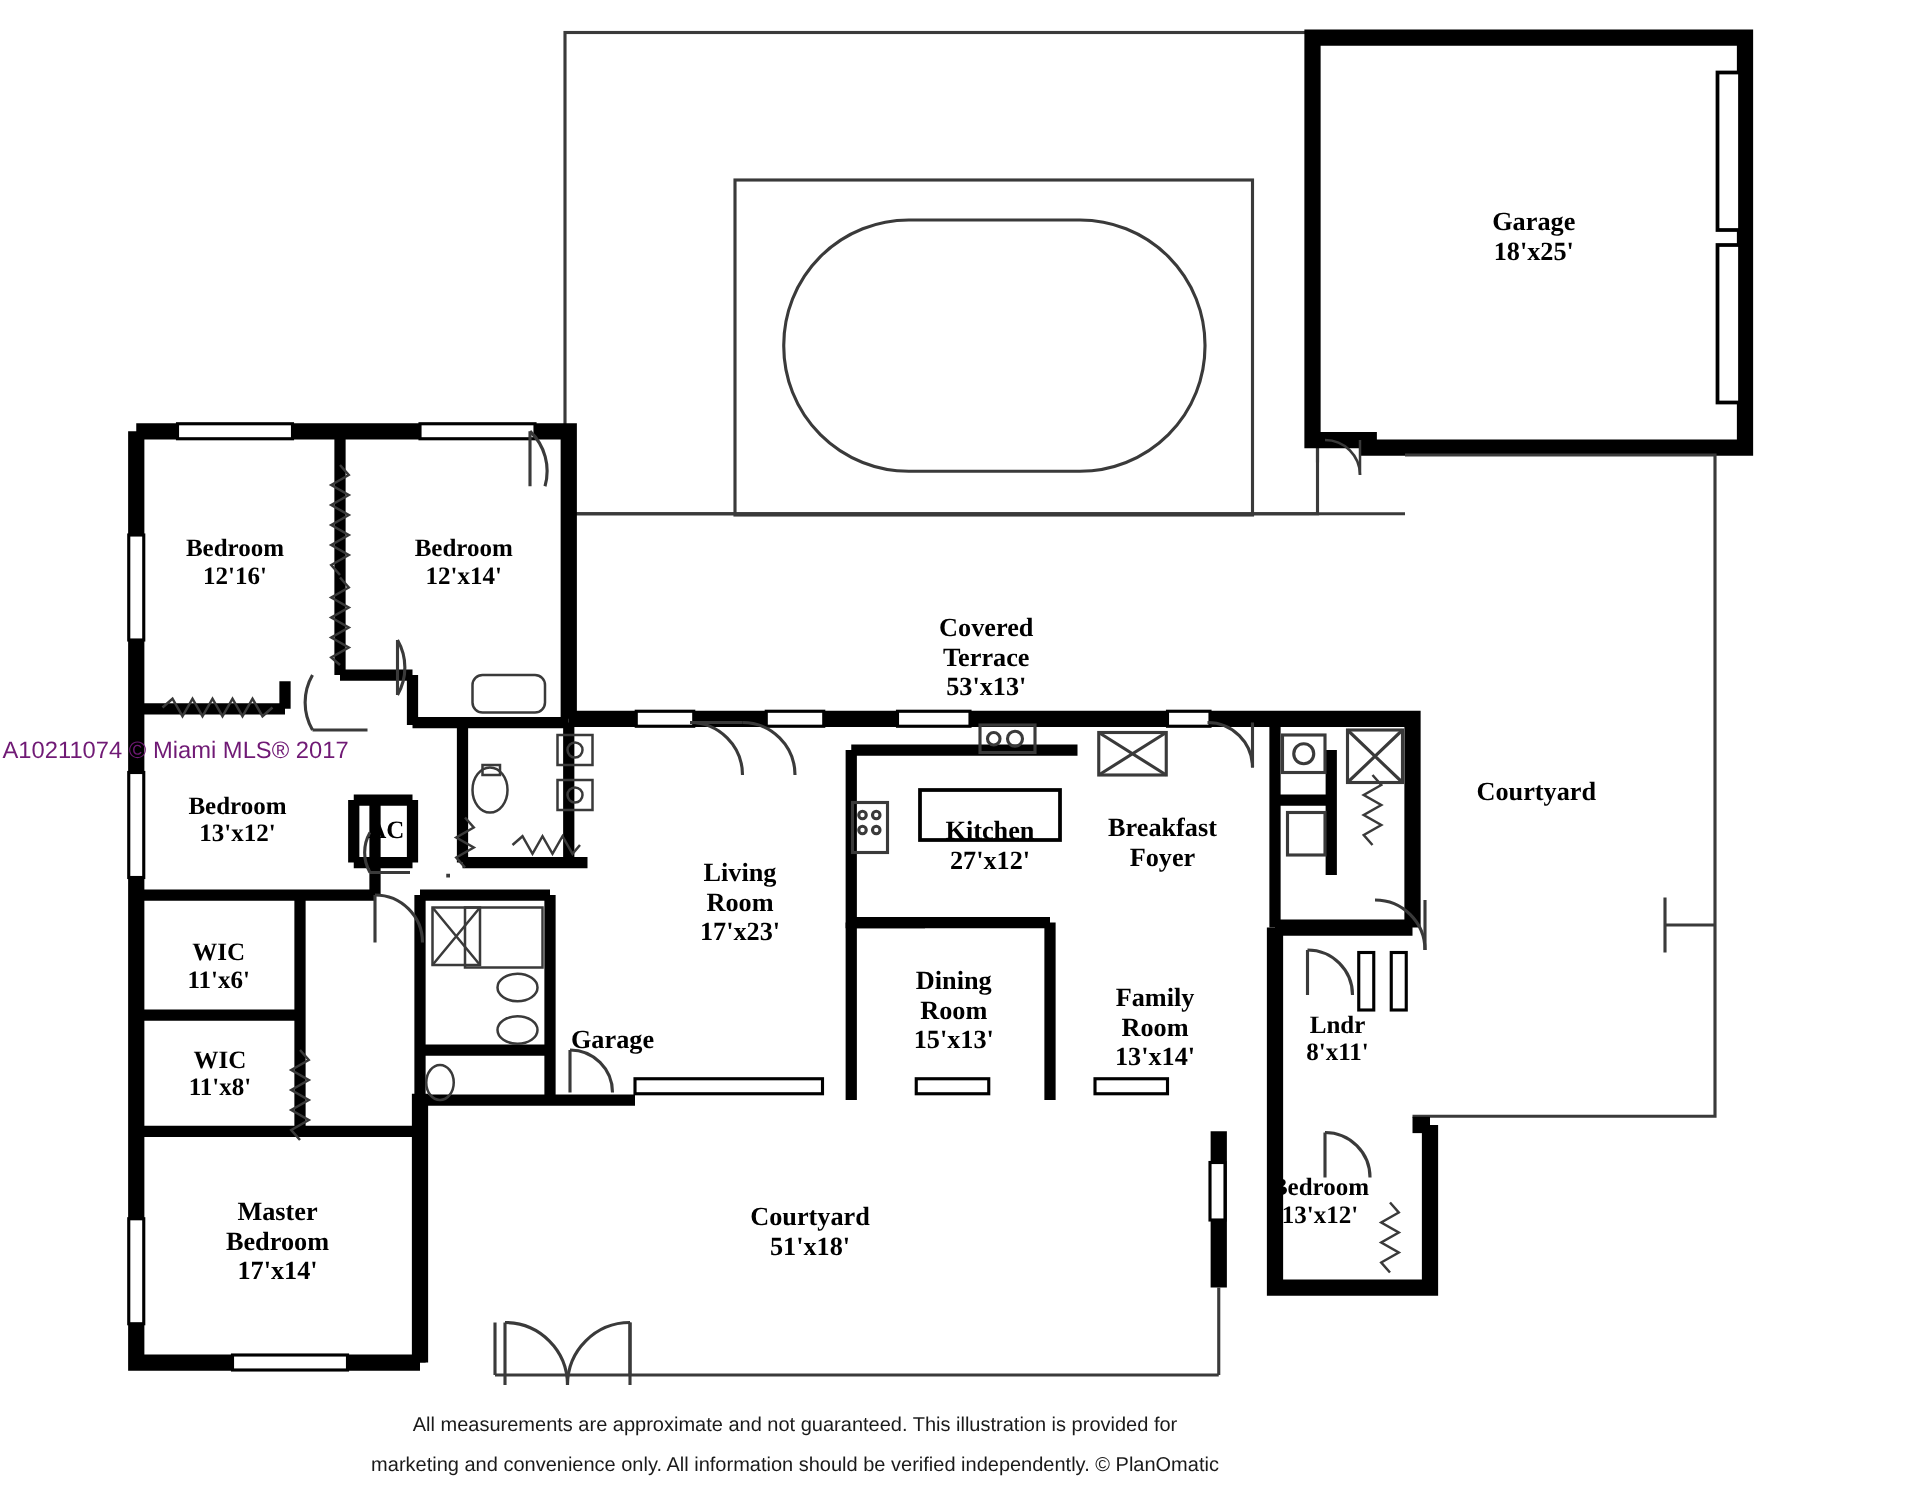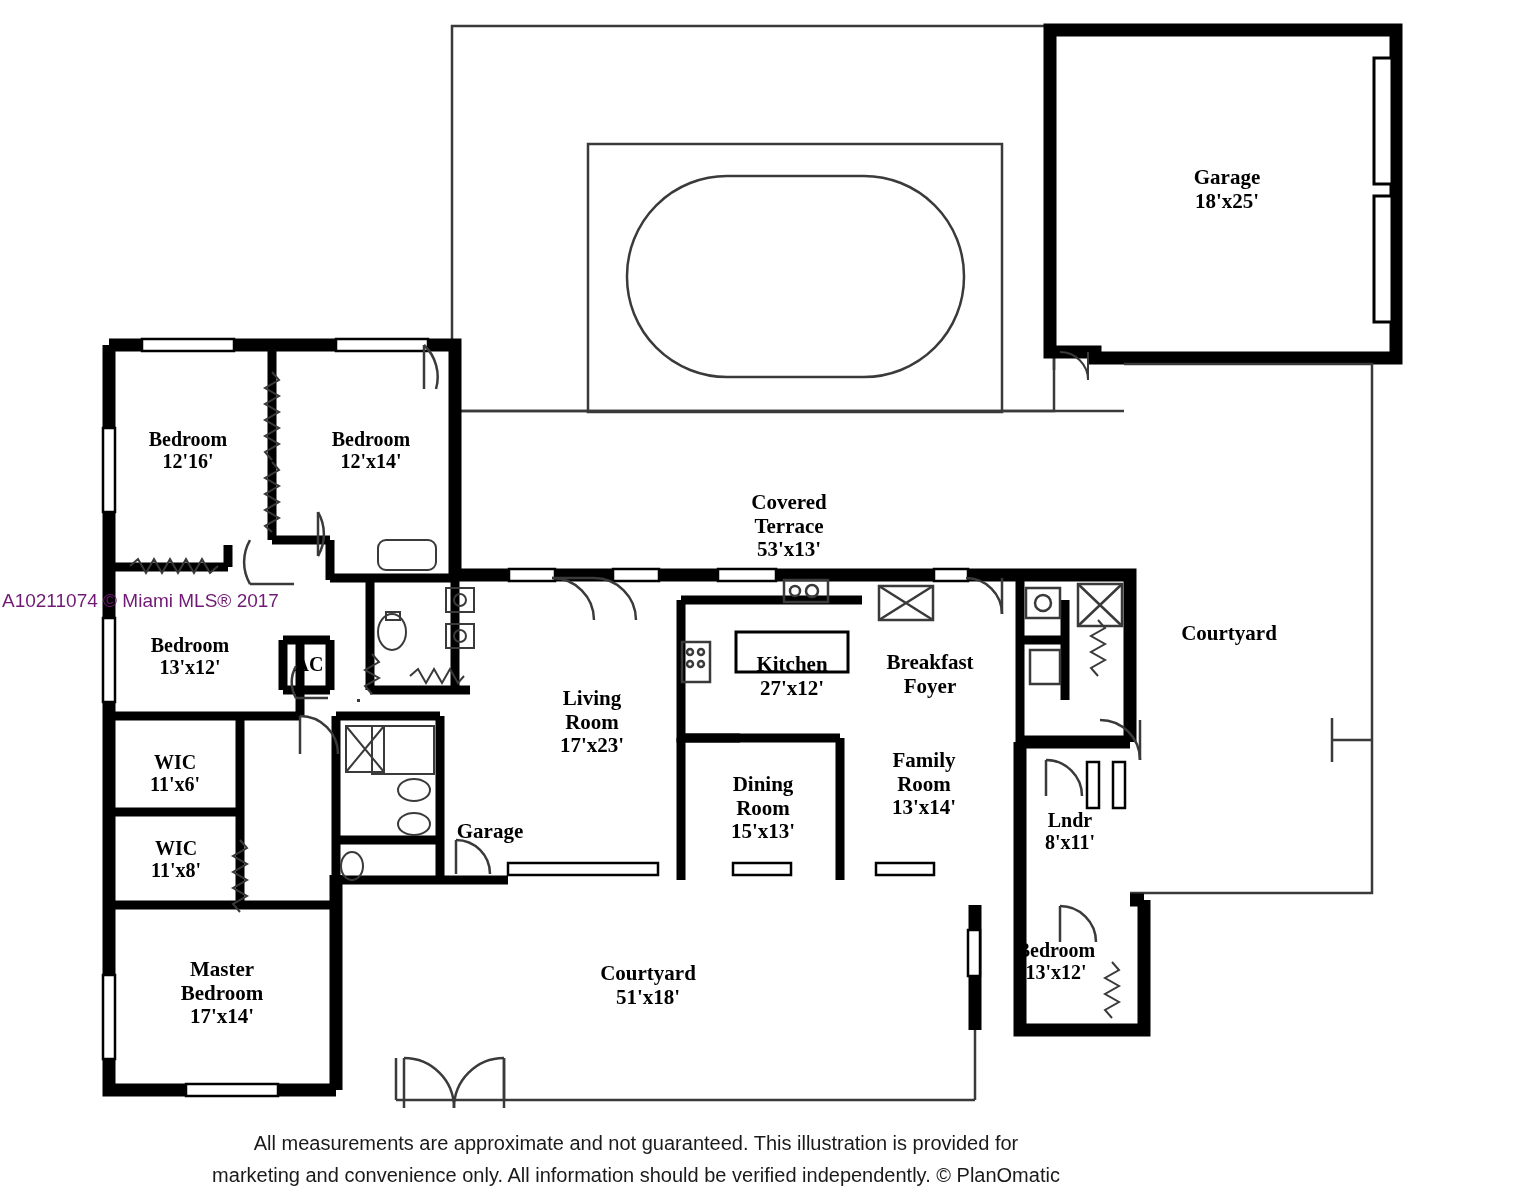--- a/index.html
+++ b/index.html
@@ -39,21 +39,21 @@
     font-size: 19px;
     color: #701a75;
     white-space: nowrap;
   }
   .disclaimer {
     position: absolute;
     left: 0;
     width: 1272px;
     text-align: center;
     font-family: "Liberation Sans", sans-serif;
-    font-size: 20px;
+    font-size: 16px;
     color: #1a1a1a;
     line-height: 1.32;
   }
 </style>
 </head>
 <body>
 
 <svg id="plan" viewBox="0 0 1524 1200" xmlns="http://www.w3.org/2000/svg">
 
   <g fill="none" stroke="#3a3a3a" stroke-width="2.5">
@@ -254,21 +254,21 @@
 <div class="label lbl-lg" style="left:835px; top:651px; width:190px;">Breakfast
 Foyer</div>
 <div class="label lbl-lg" style="left:502px; top:675px; width:180px;margin-top:12px;">Living
 Room
 17'x23'</div>
 <div class="label lbl-md" style="left:105px; top:751px; width:140px;">WIC
 11'x6'</div>
 <div class="label lbl-lg" style="left:673px; top:773px; width:180px;">Dining
 Room
 15'x13'</div>
-<div class="label lbl-lg" style="left:834px; top:749px; width:180px;">Family
+<div class="label lbl-lg" style="left:834px; top:787px; width:180px;">Family
 Room
 13'x14'</div>
 <div class="label lbl-md" style="left:1010px; top:809px; width:120px;">Lndr
 8'x11'</div>
 <div class="label lbl-lg" style="left:430px; top:820px; width:120px;">Garage</div>
 <div class="label lbl-md" style="left:106px; top:837px; width:140px;">WIC
 11'x8'</div>
 <div class="label lbl-md" style="left:976px; top:939px; width:160px;">Bedroom
 13'x12'</div>
 <div class="label lbl-lg" style="left:132px; top:958px; width:180px;">Master

